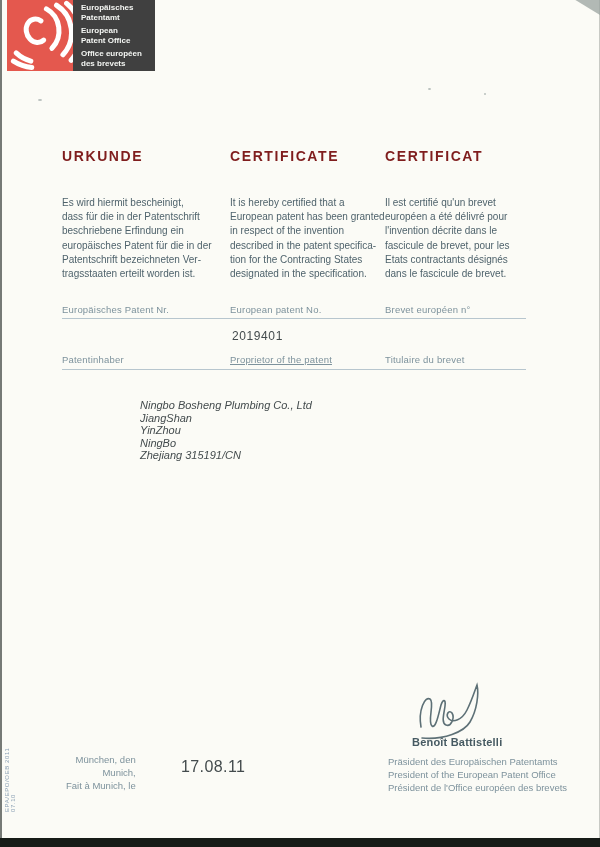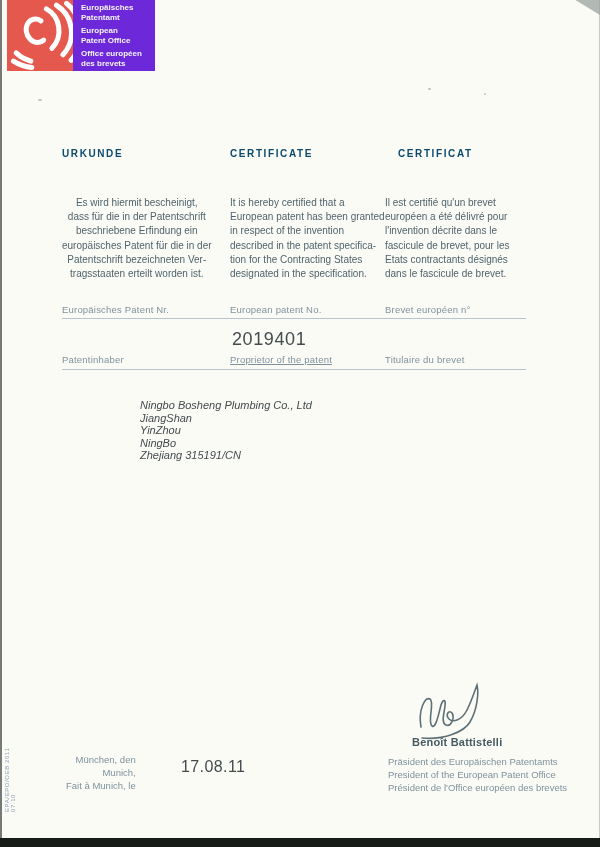--- a/index.html
+++ b/index.html
@@ -14,38 +14,38 @@
   
   .edge-left{left:0;top:0;width:2px;height:847px;background:#4a4f4b;opacity:.75;}
   .edge-right{right:0;top:0;width:1px;height:847px;background:#6a6f6b;opacity:.35;}
   .bottom-band{left:0;bottom:0;width:600px;height:9px;background:#161b17;}
   .corner-smudge{top:0;right:0;width:30px;height:17px;background:#9aa39f;
     clip-path:polygon(18% 0,100% 0,100% 88%);opacity:.75;}
   .speck{background:#b9c0bd;border-radius:50%;}
 
   
   .logo-red{left:7px;top:0;width:66px;height:71px;background:#e4584e;}
-  .logo-gray{left:73px;top:0;width:82px;height:71px;background:#6d28d9;
+  .logo-gray{left:73px;top:0;width:82px;height:71px;background:#404040;
     box-sizing:border-box;padding:3px 0 0 8px;}
   .logo-org{font-size:8px;font-weight:bold;color:#f4f6f3;line-height:9.5px;
     margin-bottom:4px;white-space:pre;}
 
   
-  .heading{font-size:10px;font-weight:bold;letter-spacing:1.6px;color:#0c4a6e;}
+  .heading{font-size:14px;font-weight:bold;letter-spacing:1.6px;color:#7f1d1d;}
 
   
   .para{font-size:10px;line-height:14.2px;color:#4f636c;white-space:pre;}
 
   
   .flabel{font-size:9.5px;color:#7d929c;letter-spacing:.2px;}
   .rule{height:1px;background:#b7c6ce;}
 
   
   .typed{color:#434b4d;}
-  .patent-no{font-size:18px;letter-spacing:.6px;}
+  .patent-no{font-size:12px;letter-spacing:.6px;}
   .address{font-size:11px;line-height:12.6px;white-space:pre;}
   .date{font-size:16px;letter-spacing:.4px;margin-left:26px;}
 
   .sig-name{font-size:11px;font-weight:600;color:#465a62;letter-spacing:.2px;}
   .sig-titles,.place-labels{font-size:9.5px;line-height:13.2px;color:#7d929c;white-space:pre;}
 
   .edge-code{
     left:4px;top:732px;height:80px;
     writing-mode:vertical-rl;transform:rotate(180deg);
     font-size:6px;color:#8ba0b4;letter-spacing:.6px;
@@ -80,23 +80,23 @@
     <div class="logo-org">Europäisches
 Patentamt</div>
     <div class="logo-org">European
 Patent Office</div>
     <div class="logo-org">Office européen
 des brevets</div>
   </div>
 
   <div class="abs heading" style="left:62px;top:148px;">URKUNDE</div>
   <div class="abs heading" style="left:230px;top:148px;">CERTIFICATE</div>
-  <div class="abs heading" style="left:398px;top:148px;">CERTIFICAT</div>
+  <div class="abs heading" style="left:385px;top:148px;">CERTIFICAT</div>
 
-  <div class="abs para" style="left:62px;top:196px;text-align:center;">Es wird hiermit bescheinigt,
+  <div class="abs para" style="left:62px;top:196px;">Es wird hiermit bescheinigt,
 dass für die in der Patentschrift
 beschriebene Erfindung ein
 europäisches Patent für die in der
 Patentschrift bezeichneten Ver-
 tragsstaaten erteilt worden ist.</div>
   <div class="abs para" style="left:230px;top:196px;">It is hereby certified that a
 European patent has been granted
 in respect of the invention
 described in the patent specifica-
 tion for the Contracting States

